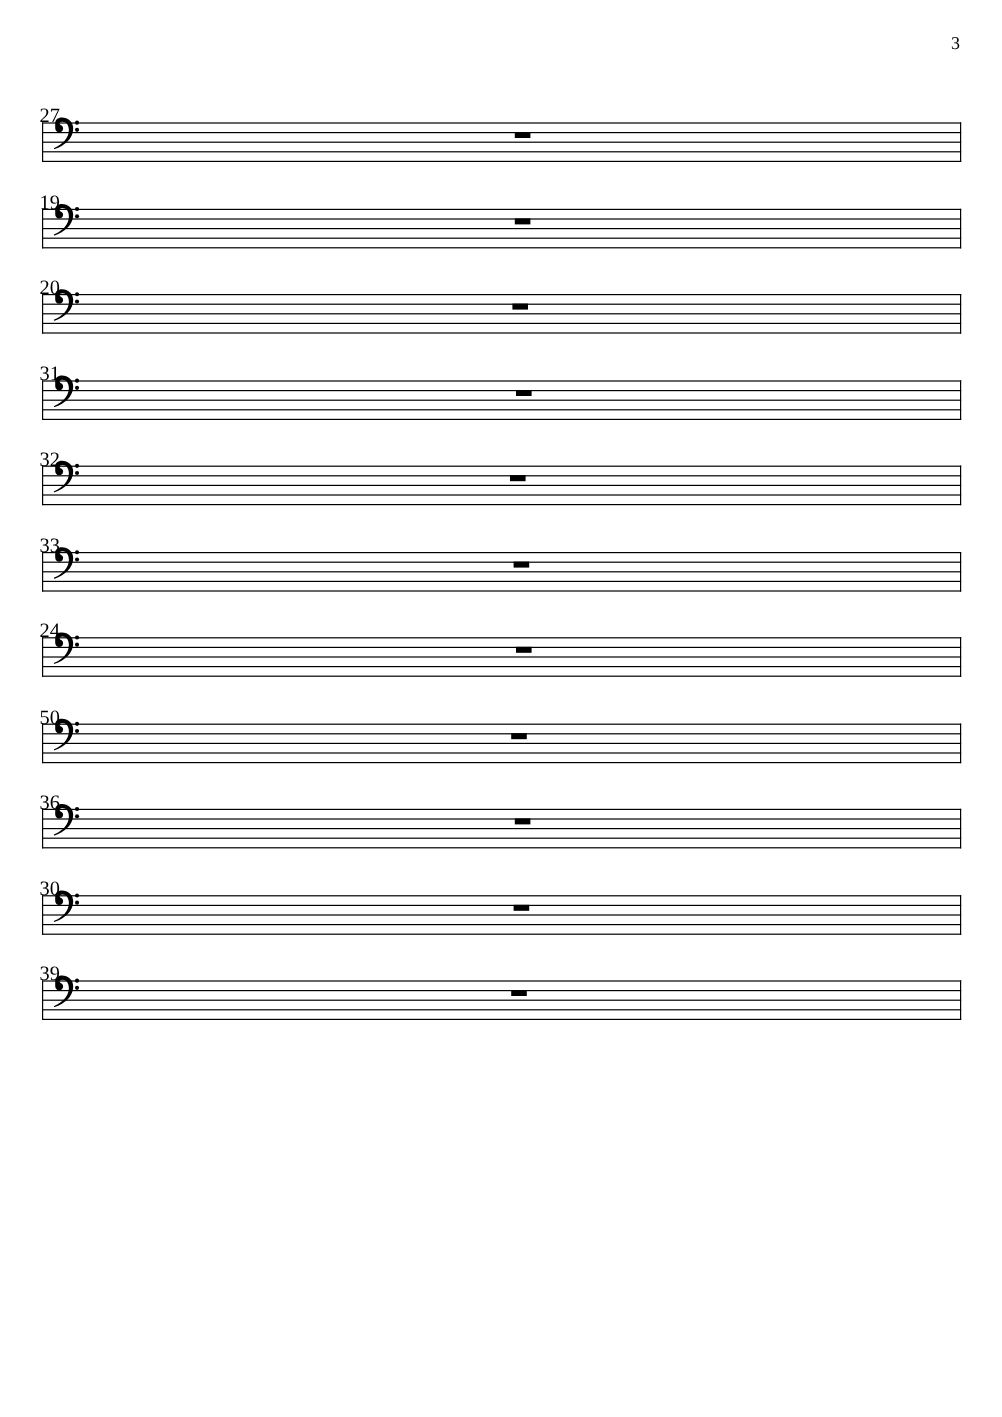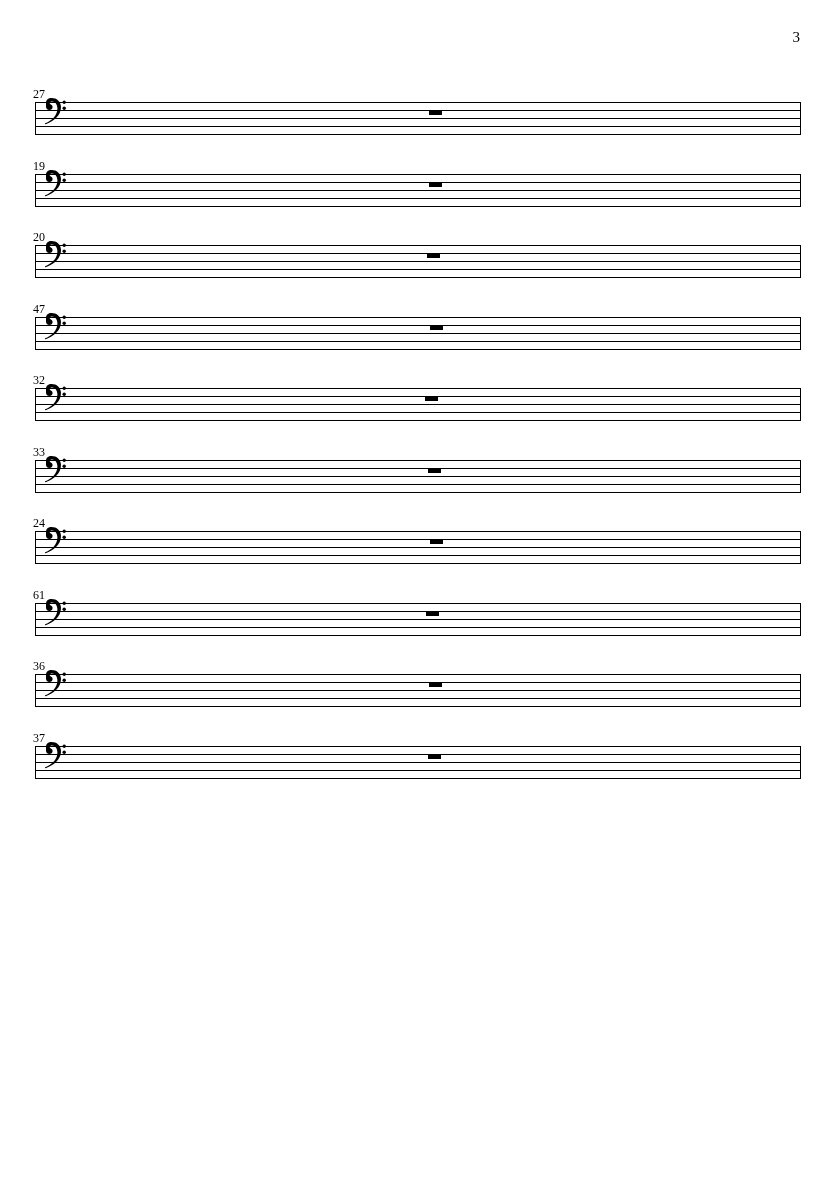--- a/index.html
+++ b/index.html
@@ -42,21 +42,21 @@
 
   .system {
     position: relative;
     height: 71.5px;
   }
 
   .measure-number {
     position: absolute;
     left: 33px;
     top: 0px;
-    font-size: 12px;
+    font-size: 17px;
     font-family: "Liberation Serif", serif;
     line-height: 1;
     color: #000000;
   }
 
   .staff {
     position: absolute;
     left: 35px;
     top: 14px;
     width: 766px;
@@ -178,21 +178,21 @@
                 <path d="M6 12.6 C6 10.0 8.2 8.0 11.6 8.0 C16.6 8.0 21.0 11.4 21.0 17.0 C21.0 25.6 13.6 31.4 5.6 34.2 C5.0 34.4 4.6 33.6 5.2 33.3 C12.0 30.2 17.4 25.4 17.4 18.4 C17.4 14.2 15.2 11.4 12.0 11.4 C10.6 11.4 9.7 12.0 9.7 12.9 C9.7 13.6 10.2 14.0 10.9 14.4 C11.9 14.9 12.6 15.8 12.6 17.0 C12.6 18.8 11.2 20.1 9.3 20.1 C7.4 20.1 6 18.6 6 16.6 Z"></path>
                 <circle cx="24.2" cy="12.2" r="1.7"></circle>
                 <circle cx="24.2" cy="18.2" r="1.7"></circle>
               </g>
             </svg>
           </div>
           <div class="whole-rest" style="left: 51.2%;"></div>
         </div>
       </div>
       <div class="system">
-        <div class="measure-number">47</div>
+        <div class="measure-number">31</div>
         <div class="staff">
           <div class="staff-line l0"></div>
           <div class="staff-line l1"></div>
           <div class="staff-line l2"></div>
           <div class="staff-line l3"></div>
           <div class="staff-line l4"></div>
           <div class="barline-start"></div>
           <div class="barline-end"></div>
           <div class="clef">
             <svg viewBox="0 0 34 40" width="34" height="40" aria-hidden="true">
@@ -266,21 +266,21 @@
                 <path d="M6 12.6 C6 10.0 8.2 8.0 11.6 8.0 C16.6 8.0 21.0 11.4 21.0 17.0 C21.0 25.6 13.6 31.4 5.6 34.2 C5.0 34.4 4.6 33.6 5.2 33.3 C12.0 30.2 17.4 25.4 17.4 18.4 C17.4 14.2 15.2 11.4 12.0 11.4 C10.6 11.4 9.7 12.0 9.7 12.9 C9.7 13.6 10.2 14.0 10.9 14.4 C11.9 14.9 12.6 15.8 12.6 17.0 C12.6 18.8 11.2 20.1 9.3 20.1 C7.4 20.1 6 18.6 6 16.6 Z"></path>
                 <circle cx="24.2" cy="12.2" r="1.7"></circle>
                 <circle cx="24.2" cy="18.2" r="1.7"></circle>
               </g>
             </svg>
           </div>
           <div class="whole-rest" style="left: 51.6%;"></div>
         </div>
       </div>
       <div class="system">
-        <div class="measure-number">61</div>
+        <div class="measure-number">50</div>
         <div class="staff">
           <div class="staff-line l0"></div>
           <div class="staff-line l1"></div>
           <div class="staff-line l2"></div>
           <div class="staff-line l3"></div>
           <div class="staff-line l4"></div>
           <div class="barline-start"></div>
           <div class="barline-end"></div>
           <div class="clef">
             <svg viewBox="0 0 34 40" width="34" height="40" aria-hidden="true">
@@ -310,36 +310,58 @@
                 <path d="M6 12.6 C6 10.0 8.2 8.0 11.6 8.0 C16.6 8.0 21.0 11.4 21.0 17.0 C21.0 25.6 13.6 31.4 5.6 34.2 C5.0 34.4 4.6 33.6 5.2 33.3 C12.0 30.2 17.4 25.4 17.4 18.4 C17.4 14.2 15.2 11.4 12.0 11.4 C10.6 11.4 9.7 12.0 9.7 12.9 C9.7 13.6 10.2 14.0 10.9 14.4 C11.9 14.9 12.6 15.8 12.6 17.0 C12.6 18.8 11.2 20.1 9.3 20.1 C7.4 20.1 6 18.6 6 16.6 Z"></path>
                 <circle cx="24.2" cy="12.2" r="1.7"></circle>
                 <circle cx="24.2" cy="18.2" r="1.7"></circle>
               </g>
             </svg>
           </div>
           <div class="whole-rest" style="left: 51.5%;"></div>
         </div>
       </div>
       <div class="system">
-        <div class="measure-number">37</div>
+        <div class="measure-number">30</div>
         <div class="staff">
           <div class="staff-line l0"></div>
           <div class="staff-line l1"></div>
           <div class="staff-line l2"></div>
           <div class="staff-line l3"></div>
           <div class="staff-line l4"></div>
           <div class="barline-start"></div>
           <div class="barline-end"></div>
           <div class="clef">
             <svg viewBox="0 0 34 40" width="34" height="40" aria-hidden="true">
               <g fill="#000000">
                 <path d="M6 12.6 C6 10.0 8.2 8.0 11.6 8.0 C16.6 8.0 21.0 11.4 21.0 17.0 C21.0 25.6 13.6 31.4 5.6 34.2 C5.0 34.4 4.6 33.6 5.2 33.3 C12.0 30.2 17.4 25.4 17.4 18.4 C17.4 14.2 15.2 11.4 12.0 11.4 C10.6 11.4 9.7 12.0 9.7 12.9 C9.7 13.6 10.2 14.0 10.9 14.4 C11.9 14.9 12.6 15.8 12.6 17.0 C12.6 18.8 11.2 20.1 9.3 20.1 C7.4 20.1 6 18.6 6 16.6 Z"></path>
                 <circle cx="24.2" cy="12.2" r="1.7"></circle>
                 <circle cx="24.2" cy="18.2" r="1.7"></circle>
               </g>
             </svg>
           </div>
           <div class="whole-rest" style="left: 51.3%;"></div>
         </div>
       </div>
+      <div class="system">
+        <div class="measure-number">39</div>
+        <div class="staff">
+          <div class="staff-line l0"></div>
+          <div class="staff-line l1"></div>
+          <div class="staff-line l2"></div>
+          <div class="staff-line l3"></div>
+          <div class="staff-line l4"></div>
+          <div class="barline-start"></div>
+          <div class="barline-end"></div>
+          <div class="clef">
+            <svg viewBox="0 0 34 40" width="34" height="40" aria-hidden="true">
+              <g fill="#000000">
+                <path d="M6 12.6 C6 10.0 8.2 8.0 11.6 8.0 C16.6 8.0 21.0 11.4 21.0 17.0 C21.0 25.6 13.6 31.4 5.6 34.2 C5.0 34.4 4.6 33.6 5.2 33.3 C12.0 30.2 17.4 25.4 17.4 18.4 C17.4 14.2 15.2 11.4 12.0 11.4 C10.6 11.4 9.7 12.0 9.7 12.9 C9.7 13.6 10.2 14.0 10.9 14.4 C11.9 14.9 12.6 15.8 12.6 17.0 C12.6 18.8 11.2 20.1 9.3 20.1 C7.4 20.1 6 18.6 6 16.6 Z"></path>
+                <circle cx="24.2" cy="12.2" r="1.7"></circle>
+                <circle cx="24.2" cy="18.2" r="1.7"></circle>
+              </g>
+            </svg>
+          </div>
+          <div class="whole-rest" style="left: 51%;"></div>
+        </div>
+      </div>
     </div>
 
 </div>
 
 </body></html>

